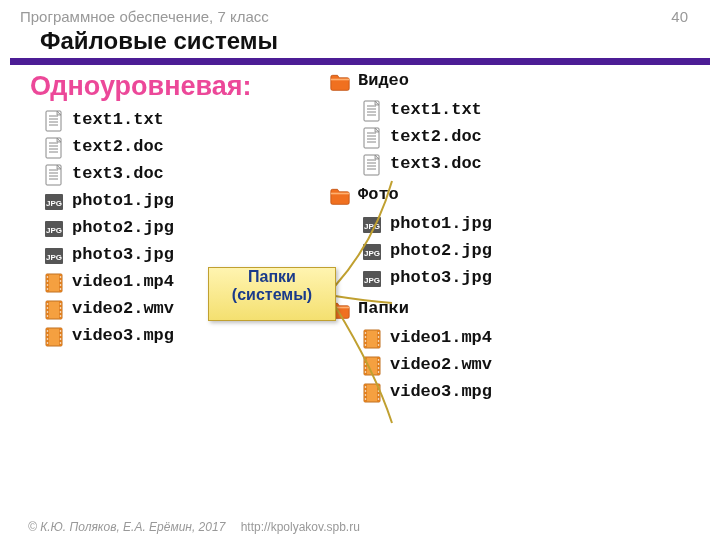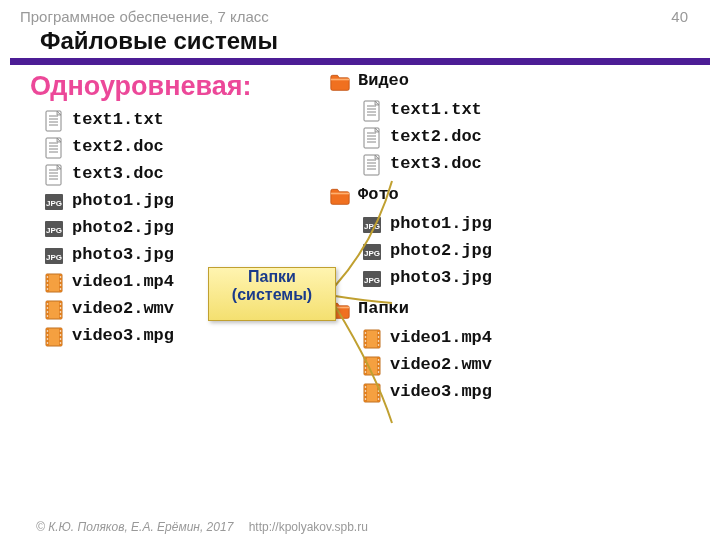--- a/index.html
+++ b/index.html
@@ -58,21 +58,21 @@
     box-shadow: 2px 2px 4px rgba(0,0,0,.25);
     display: flex; flex-direction: column;
     align-items: center; justify-content: flex-start;
     font-size: 16px; font-weight: bold; color: #1a3a8a;
     z-index: 5;
   }
   .callout-tail {
     position: absolute; z-index: 4;
   }
   .footer {
-    position: absolute; bottom: 6px; left: 36px;
+    position: absolute; bottom: 6px; left: 28px;
     font-size: 12px; color: #999; font-style: italic; text-align: center;
   }
   .footer .url { font-style: normal; margin-left: 12px; }
 </style>
 </head>
 <body>
 
 <svg width="0" height="0" style="position:absolute">
   <defs>
     <g id="icon-txt">

